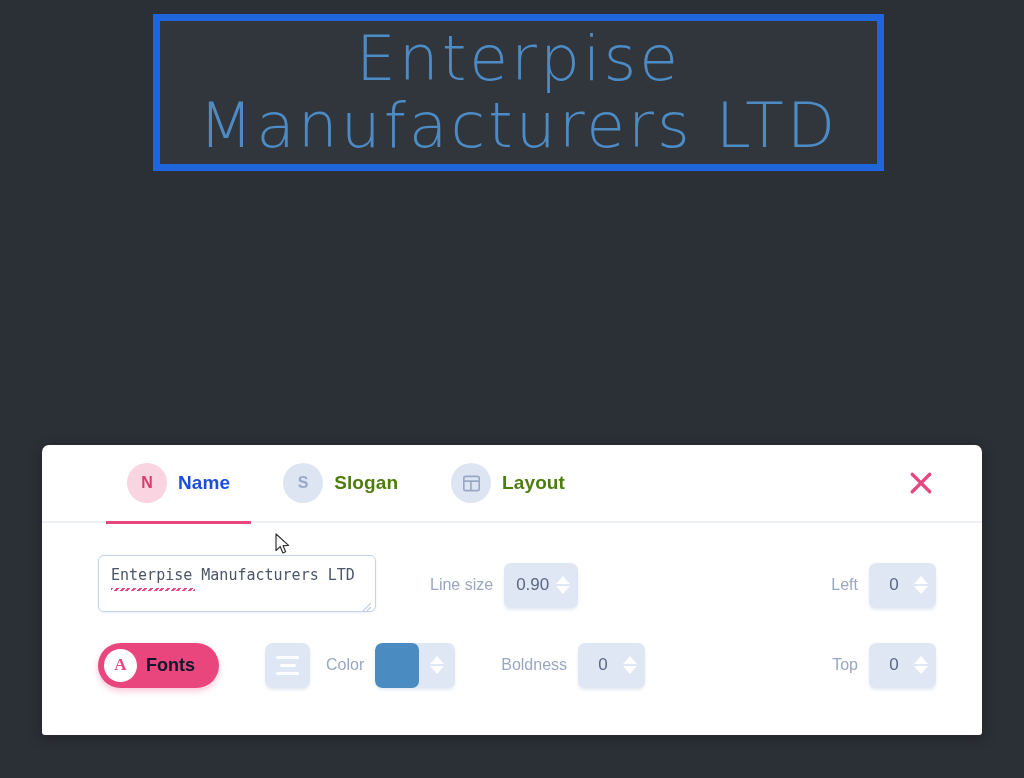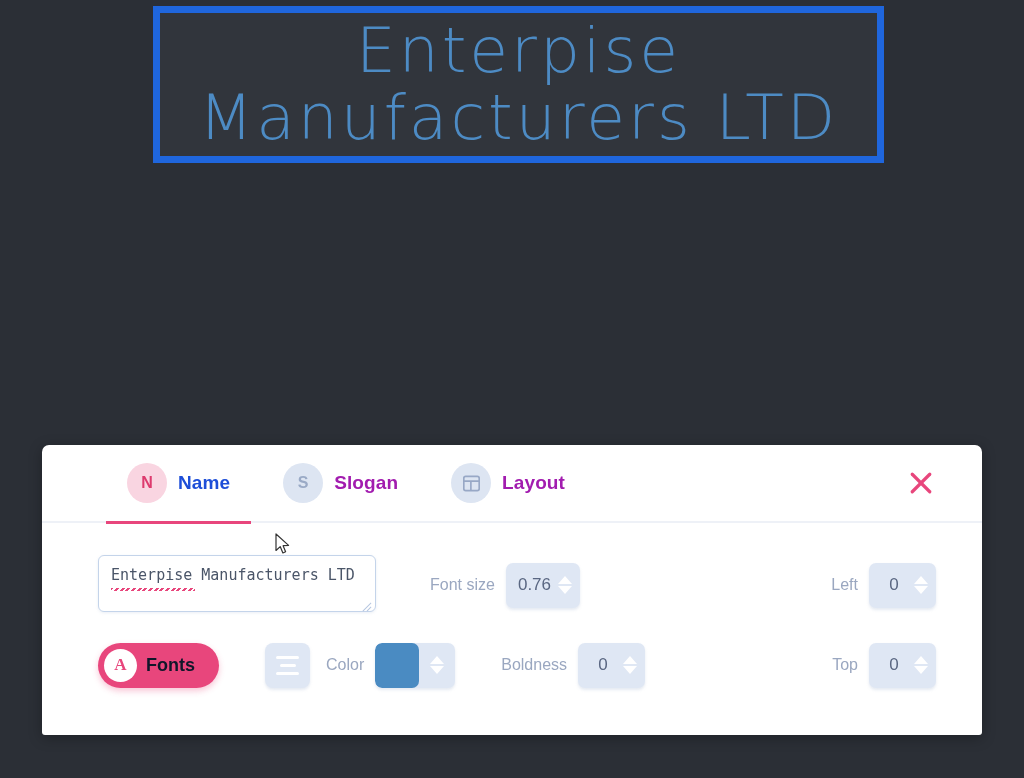--- a/index.html
+++ b/index.html
@@ -21,21 +21,21 @@
     position: absolute;
     left: 0; top: 0;
     width: 1024px;
     height: 440px;
     background: #2b2f36;
   }
 
   #logo-frame {
     position: absolute;
     left: 153px;
-    top: 6px;
+    top: 14px;
     width: 731px;
     height: 157px;
     border: 7px solid #1f66dd;
     background: #31353c;
     display: flex;
     align-items: center;
     justify-content: center;
   }
 
   #logo-text {
@@ -93,21 +93,21 @@
     justify-content: center;
     color: #9aaac6;
     font-size: 16px;
     font-weight: 700;
     flex: 0 0 auto;
   }
 
   .tab-label {
     font-size: 19px;
     font-weight: 700;
-    color: #a21caf;
+    color: #4d7c0f;
     letter-spacing: 0.1px;
   }
 
   .tab.active .tab-badge { background: #f9d5e1; color: #dd3b6e; }
   .tab.active .tab-label { color: #1d4ed8; }
 
   .tab.active::after {
     content: "";
     position: absolute;
     left: -19px; right: -19px;
@@ -369,23 +369,23 @@
         <div class="spell-underline"></div>
         <svg class="resize-grip" viewBox="0 0 12 12">
           <line x1="11" y1="2" x2="2" y2="11" stroke="#b6c6e0" stroke-width="1.1"></line>
           <line x1="11" y1="6.5" x2="6.5" y2="11" stroke="#b6c6e0" stroke-width="1.1"></line>
         </svg>
       </div>
 
       <div class="spacer-md"></div>
 
       <div class="field-group">
-        <span class="field-label">Font size</span>
+        <span class="field-label">Line size</span>
         <div class="stepper">
-          <span class="stepper-value">0.76</span>
+          <span class="stepper-value">0.90</span>
           <span class="spin">
               <i class="up"></i>
               <i class="down"></i>
             </span>
         </div>
       </div>
 
       <div class="spacer-sm"></div>
 
 

